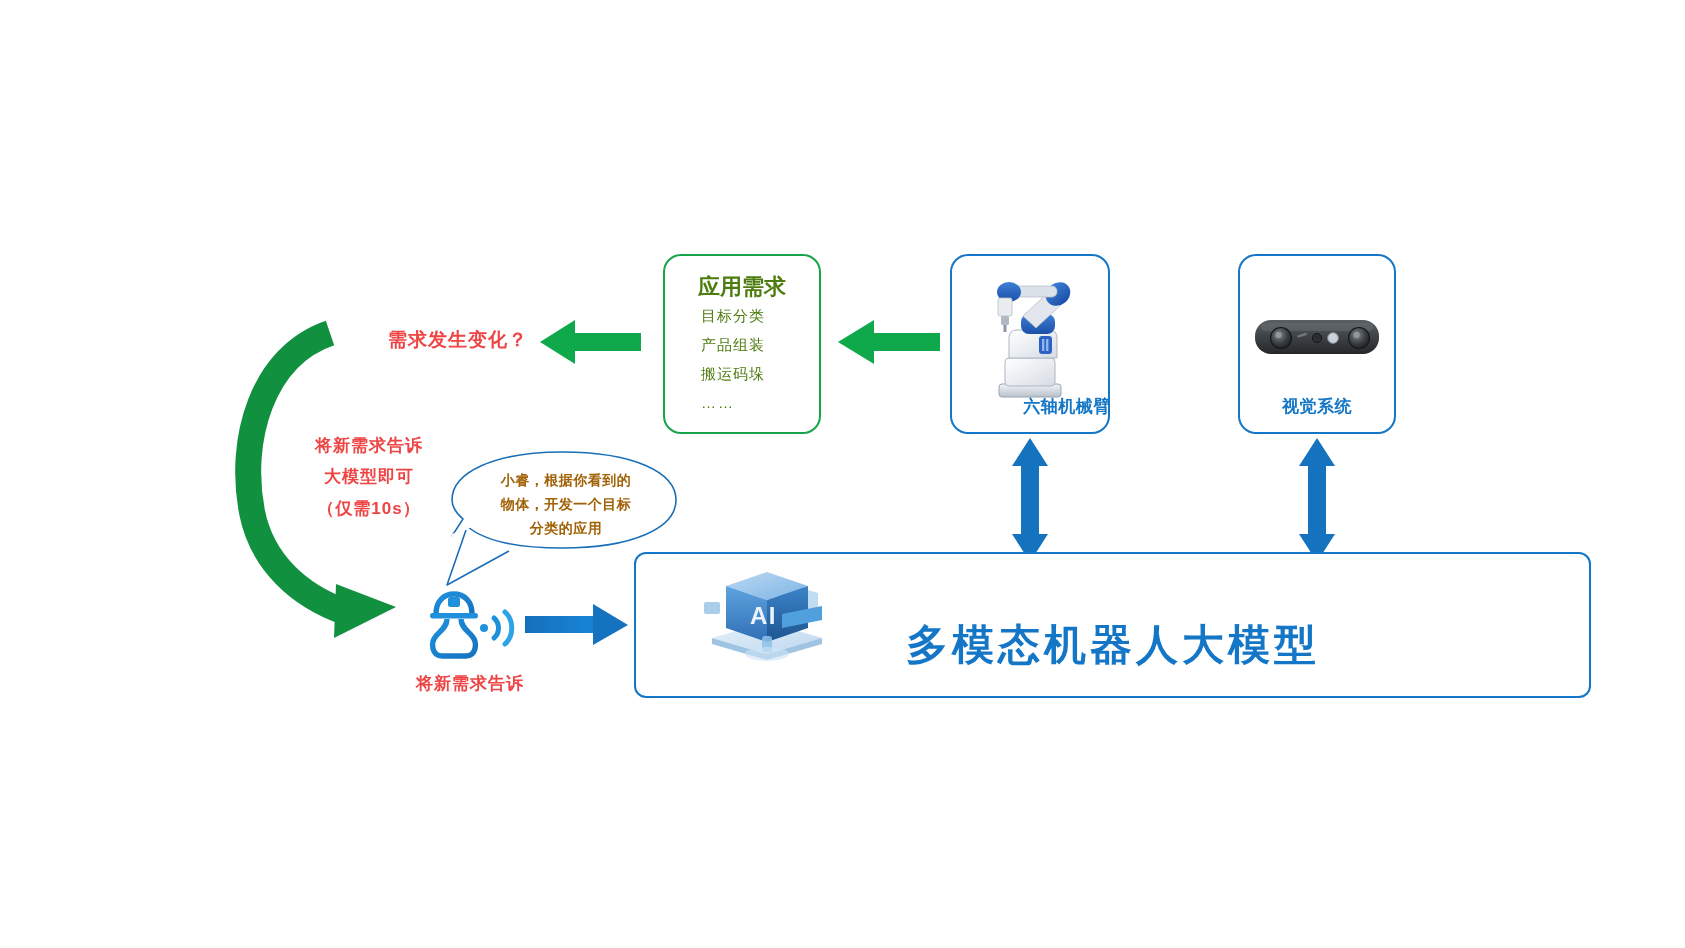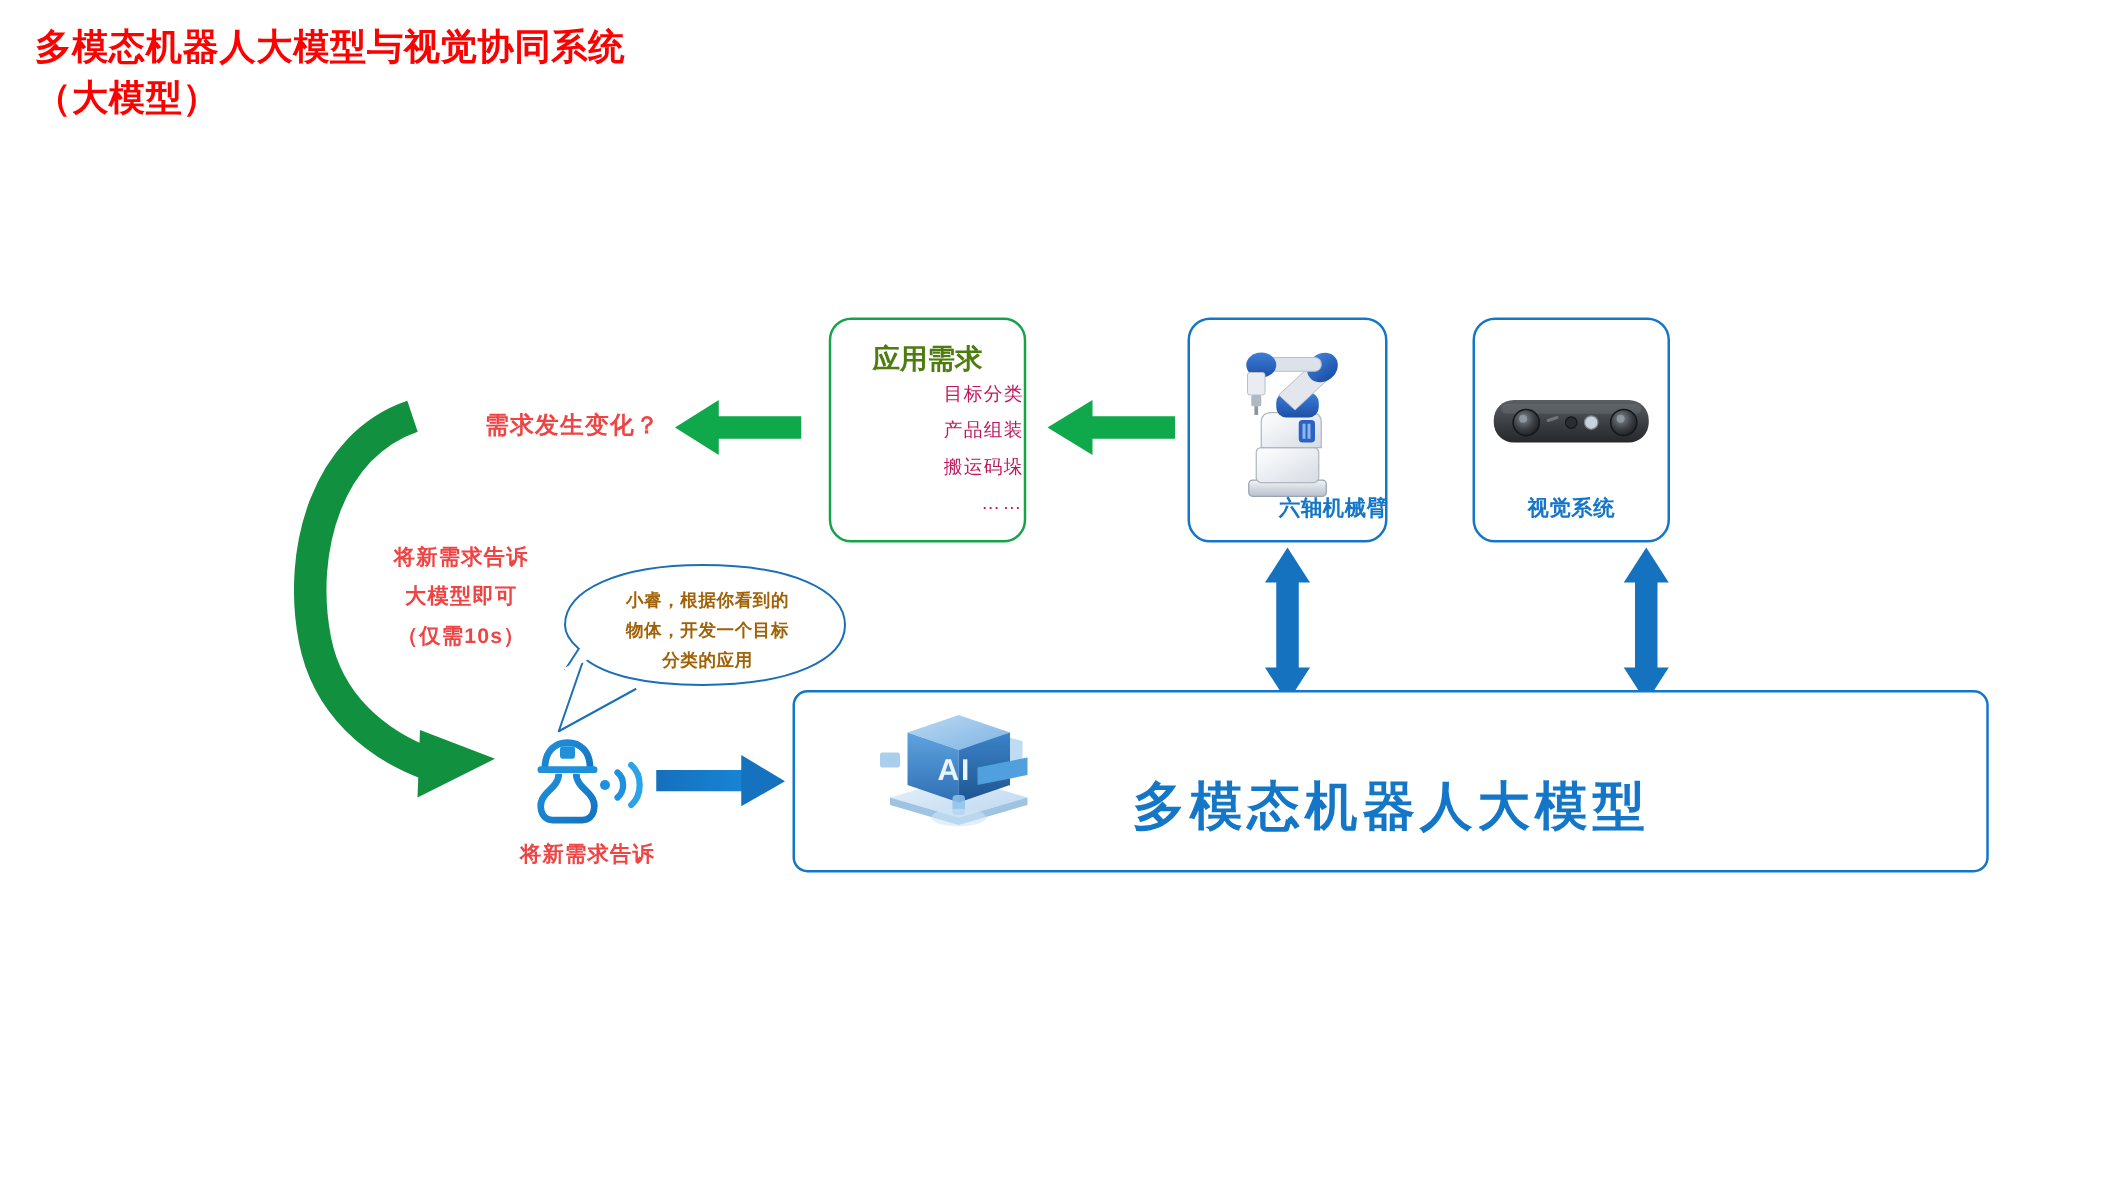--- a/index.html
+++ b/index.html
@@ -25,35 +25,35 @@
   .card-green{border:2.2px solid #16A34A;}
 
   
   #req-box{left:663px;top:254px;width:158px;height:180px;}
   #req-title{
     position:absolute;left:0;top:16px;width:100%;text-align:center;
     color:#4d7c0f;font-size:22px;font-weight:700;
   }
   .req-list{position:absolute;left:0;top:52px;width:100%;}
   .req-item{
-    text-align:right;color:#be185d;font-size:15px;line-height:1;
-    margin-bottom:14px;letter-spacing:1px;
+    text-align:left;color:#4d7c0f;font-size:15px;line-height:1;
+    margin-bottom:14px;letter-spacing:1px;margin-left:36px;
   }
   .req-item.dots{font-size:15px;letter-spacing:2px;margin-top:2px;}
 
   
   #arm-box{left:950px;top:254px;width:160px;height:180px;}
   #arm-label{
     position:absolute;left:0;bottom:14px;width:100%;text-align:center;
     color:#1476C6;font-size:17px;font-weight:700;letter-spacing:.5px;margin-left:37px;
   }
   #arm-art{position:absolute;left:50%;top:8px;transform:translateX(-50%);}
 
   
-  #vis-box{left:1178px;top:254px;width:158px;height:180px;}
+  #vis-box{left:1238px;top:254px;width:158px;height:180px;}
   #vis-label{
     position:absolute;left:0;bottom:14px;width:100%;text-align:center;
     color:#1476C6;font-size:17px;font-weight:700;letter-spacing:.5px;
   }
   #vis-art{position:absolute;left:50%;top:52px;transform:translateX(-50%);}
 
   
   #model-box{left:634px;top:552px;width:957px;height:146px;border-radius:12px;}
   #model-title{
     position:absolute;left:270px;top:50%;transform:translateY(-50%);
@@ -86,22 +86,20 @@
   #person-icon{left:416px;top:588px;}
 
   
   #arrows{position:absolute;left:0;top:0;width:1685px;height:948px;pointer-events:none;}
 </style>
 </head>
 <body>
 
 <div class="canvas">
 
-  <div class="abs red-text" id="page-title">多模态机器人大模型与视觉协同系统
-（大模型）</div>
 
   <svg id="arrows" viewBox="0 0 1685 948">
     <defs>
       <linearGradient id="gGreen" x1="0" y1="0" x2="0" y2="1">
         <stop offset="0%" stop-color="#13A04A"></stop>
         <stop offset="100%" stop-color="#0C8F3F"></stop>
       </linearGradient>
       <linearGradient id="gBlue" x1="0" y1="0" x2="1" y2="0">
         <stop offset="0%" stop-color="#1570BC"></stop>
         <stop offset="100%" stop-color="#1884D6"></stop>

